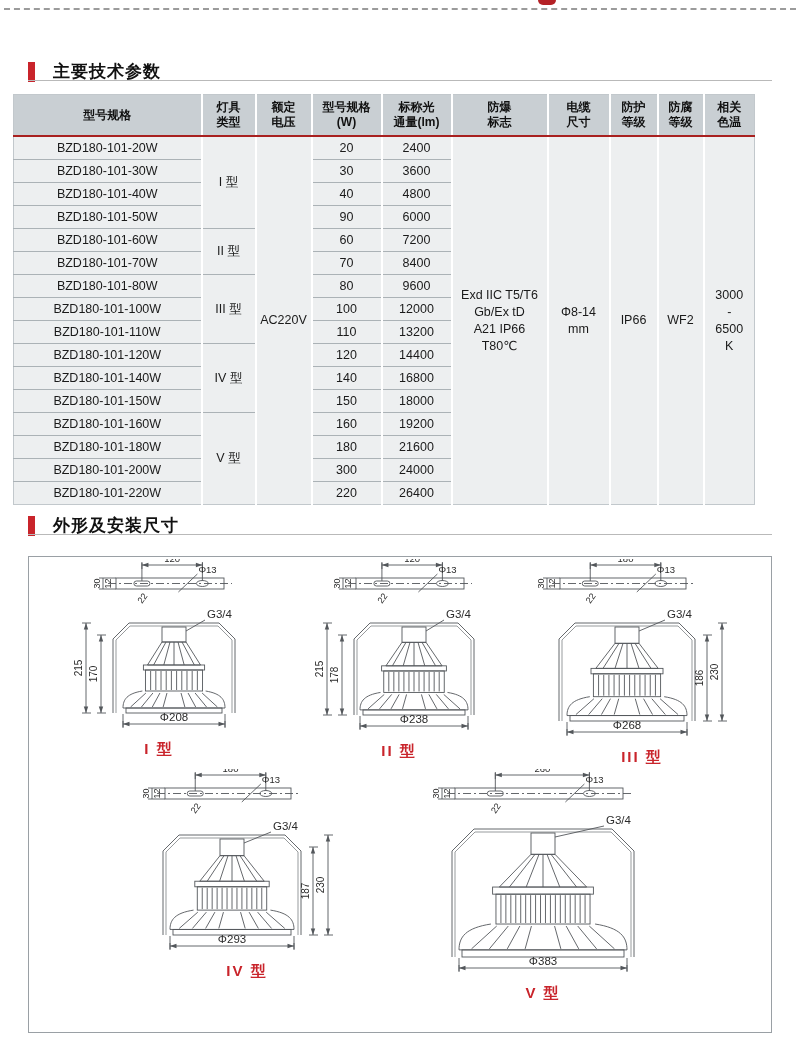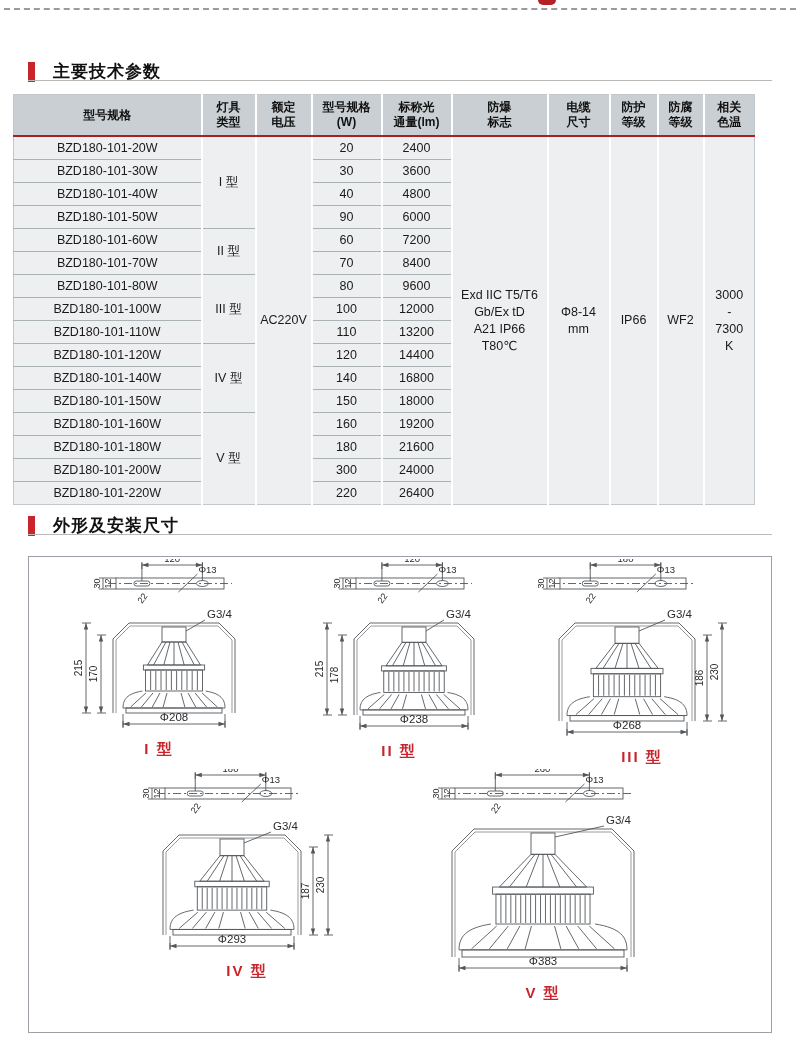--- a/index.html
+++ b/index.html
@@ -120,21 +120,21 @@
           </td>
           <td rowspan="16" class="merged">
             <div>Φ8-14</div>
             <div>mm</div>
           </td>
           <td rowspan="16" class="merged">IP66</td>
           <td rowspan="16" class="merged">WF2</td>
           <td rowspan="16" class="merged">
             <div>3000</div>
             <div>-</div>
-            <div>7300</div>
+            <div>6500</div>
             <div>K</div>
           </td>
         </tr>
         <tr>
           <td>BZD180-101-30W</td>
           <td>30</td>
           <td>3600</td>
         </tr>
         <tr>
           <td>BZD180-101-40W</td>

